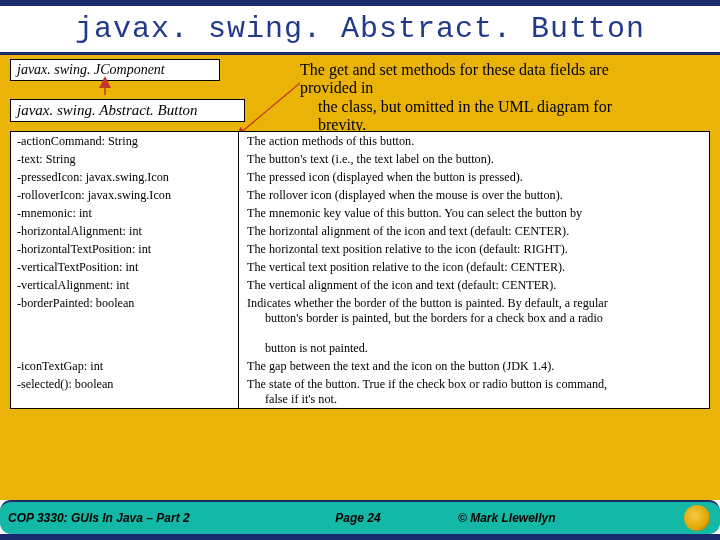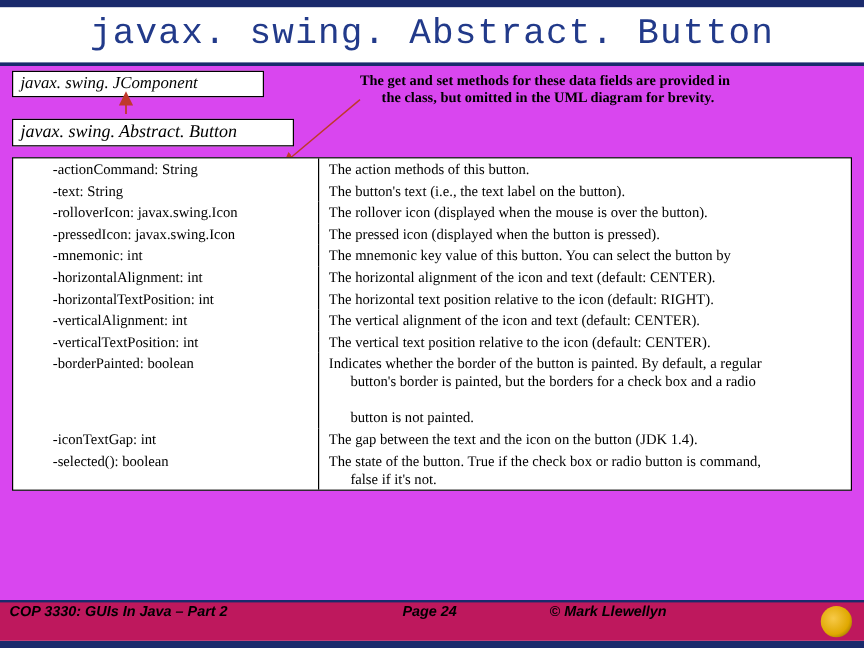--- a/index.html
+++ b/index.html
@@ -17,88 +17,87 @@
     color: #223a8a;
     text-align: center;
     padding: 6px 0 6px 0;
     border-bottom: 3px solid #1a2a6c;
     letter-spacing: 1px;
   }
   .content {
     flex: 1;
     position: relative;
     padding: 6px 8px 0 8px;
-    background: #d946ef;
+    background: #eab308;
     overflow: hidden;
   }
   .boxes {
     position: absolute;
     left: 10px; top: 4px;
     width: 240px;
   }
   .umlbox {
     border: 1.5px solid #000;
     background: #fff;
     padding: 2px 6px;
     font-style: italic;
     font-size: 14px;
     margin-bottom: 18px;
     width: 210px;
   }
   .umlbox.second { width: 235px; font-size: 15px; }
   .note {
     position: absolute;
     left: 300px; top: 6px;
-    font-size: 12px;
+    font-size: 16px;
     width: 360px;
     line-height: 1.15;
-    font-weight: bold;
   }
   svg.arrows {
     position: absolute;
     left: 0; top: 0;
     pointer-events: none;
   }
   .tablewrap {
     position: absolute;
     left: 10px; top: 76px;
     right: 10px;
     border: 1px solid #000;
     background: #fff;
     font-size: 12.2px;
   }
   .row {
     display: flex;
     border-top: 0;
-    margin-left: 27px;
   }
   .row + .row { }
   .cell-l {
     width: 228px;
     padding: 1.5px 6px;
     border-right: 1px solid #000;
     font-family: "Times New Roman", serif;
   }
   .cell-r {
     flex: 1;
     padding: 1.5px 6px 1.5px 8px;
   }
   .indent { padding-left: 18px; display:block;}
   .footer {
     height: 34px;
     display: flex;
-    align-items: flex-start;
+    align-items: center;
     font-family: Arial, Helvetica, sans-serif;
     font-size: 12px;
     font-style: italic;
     font-weight: bold;
     border-top: 2px solid #1a2a6c;
     padding: 0 8px;
     position: relative;
-    background: #be185d;
+    background: #14b8a6;
+    border-radius: 11px;
   }
   .footer .course { flex: 0 0 280px; }
   .footer .page { flex: 0 0 140px; text-align: center; }
   .footer .copy { flex: 1; text-align: left; padding-left: 30px;}
   .logo {
     width: 26px; height: 26px; border-radius: 50%;
     background: radial-gradient(circle at 40% 40%, #f7c948 0%, #e0a800 60%, #6b5200 100%);
     position: absolute; right: 10px; top: 3px;
 
   }
@@ -136,46 +135,46 @@
       <div id="rows-host">
           <div class="row">
             <div class="cell-l">-actionCommand: String</div>
             <div class="cell-r"><span>The action methods of this button.</span></div>
           </div>
           <div class="row">
             <div class="cell-l">-text: String</div>
             <div class="cell-r"><span>The button's text (i.e., the text label on the button).</span></div>
           </div>
           <div class="row">
+            <div class="cell-l">-pressedIcon: javax.swing.Icon</div>
+            <div class="cell-r"><span>The pressed icon (displayed when the button is pressed).</span></div>
+          </div>
+          <div class="row">
             <div class="cell-l">-rolloverIcon: javax.swing.Icon</div>
             <div class="cell-r"><span>The rollover icon (displayed when the mouse is over the button).</span></div>
-          </div>
-          <div class="row">
-            <div class="cell-l">-pressedIcon: javax.swing.Icon</div>
-            <div class="cell-r"><span>The pressed icon (displayed when the button is pressed).</span></div>
           </div>
           <div class="row">
             <div class="cell-l">-mnemonic: int</div>
             <div class="cell-r"><span>The mnemonic key value of this button. You can select the button by</span><br></div>
           </div>
           <div class="row">
             <div class="cell-l">-horizontalAlignment: int</div>
             <div class="cell-r"><span>The horizontal alignment of the icon and text (default: CENTER).</span></div>
           </div>
           <div class="row">
             <div class="cell-l">-horizontalTextPosition: int</div>
             <div class="cell-r"><span>The horizontal text position relative to the icon (default: RIGHT).</span></div>
           </div>
           <div class="row">
+            <div class="cell-l">-verticalTextPosition: int</div>
+            <div class="cell-r"><span>The vertical text position relative to the icon (default: CENTER).</span></div>
+          </div>
+          <div class="row">
             <div class="cell-l">-verticalAlignment: int</div>
             <div class="cell-r"><span>The vertical alignment of the icon and text (default: CENTER).</span></div>
-          </div>
-          <div class="row">
-            <div class="cell-l">-verticalTextPosition: int</div>
-            <div class="cell-r"><span>The vertical text position relative to the icon (default: CENTER).</span></div>
           </div>
           <div class="row">
             <div class="cell-l">-borderPainted: boolean</div>
             <div class="cell-r"><span>Indicates whether the border of the button is painted. By default, a regular</span><br><span class="indent">button's border is painted, but the borders for a check box and a radio</span><br><span class="indent">button is not painted.</span></div>
           </div>
           <div class="row">
             <div class="cell-l">-iconTextGap: int</div>
             <div class="cell-r"><span>The gap between the text and the icon on the button (JDK 1.4).</span></div>
           </div>
           <div class="row">

